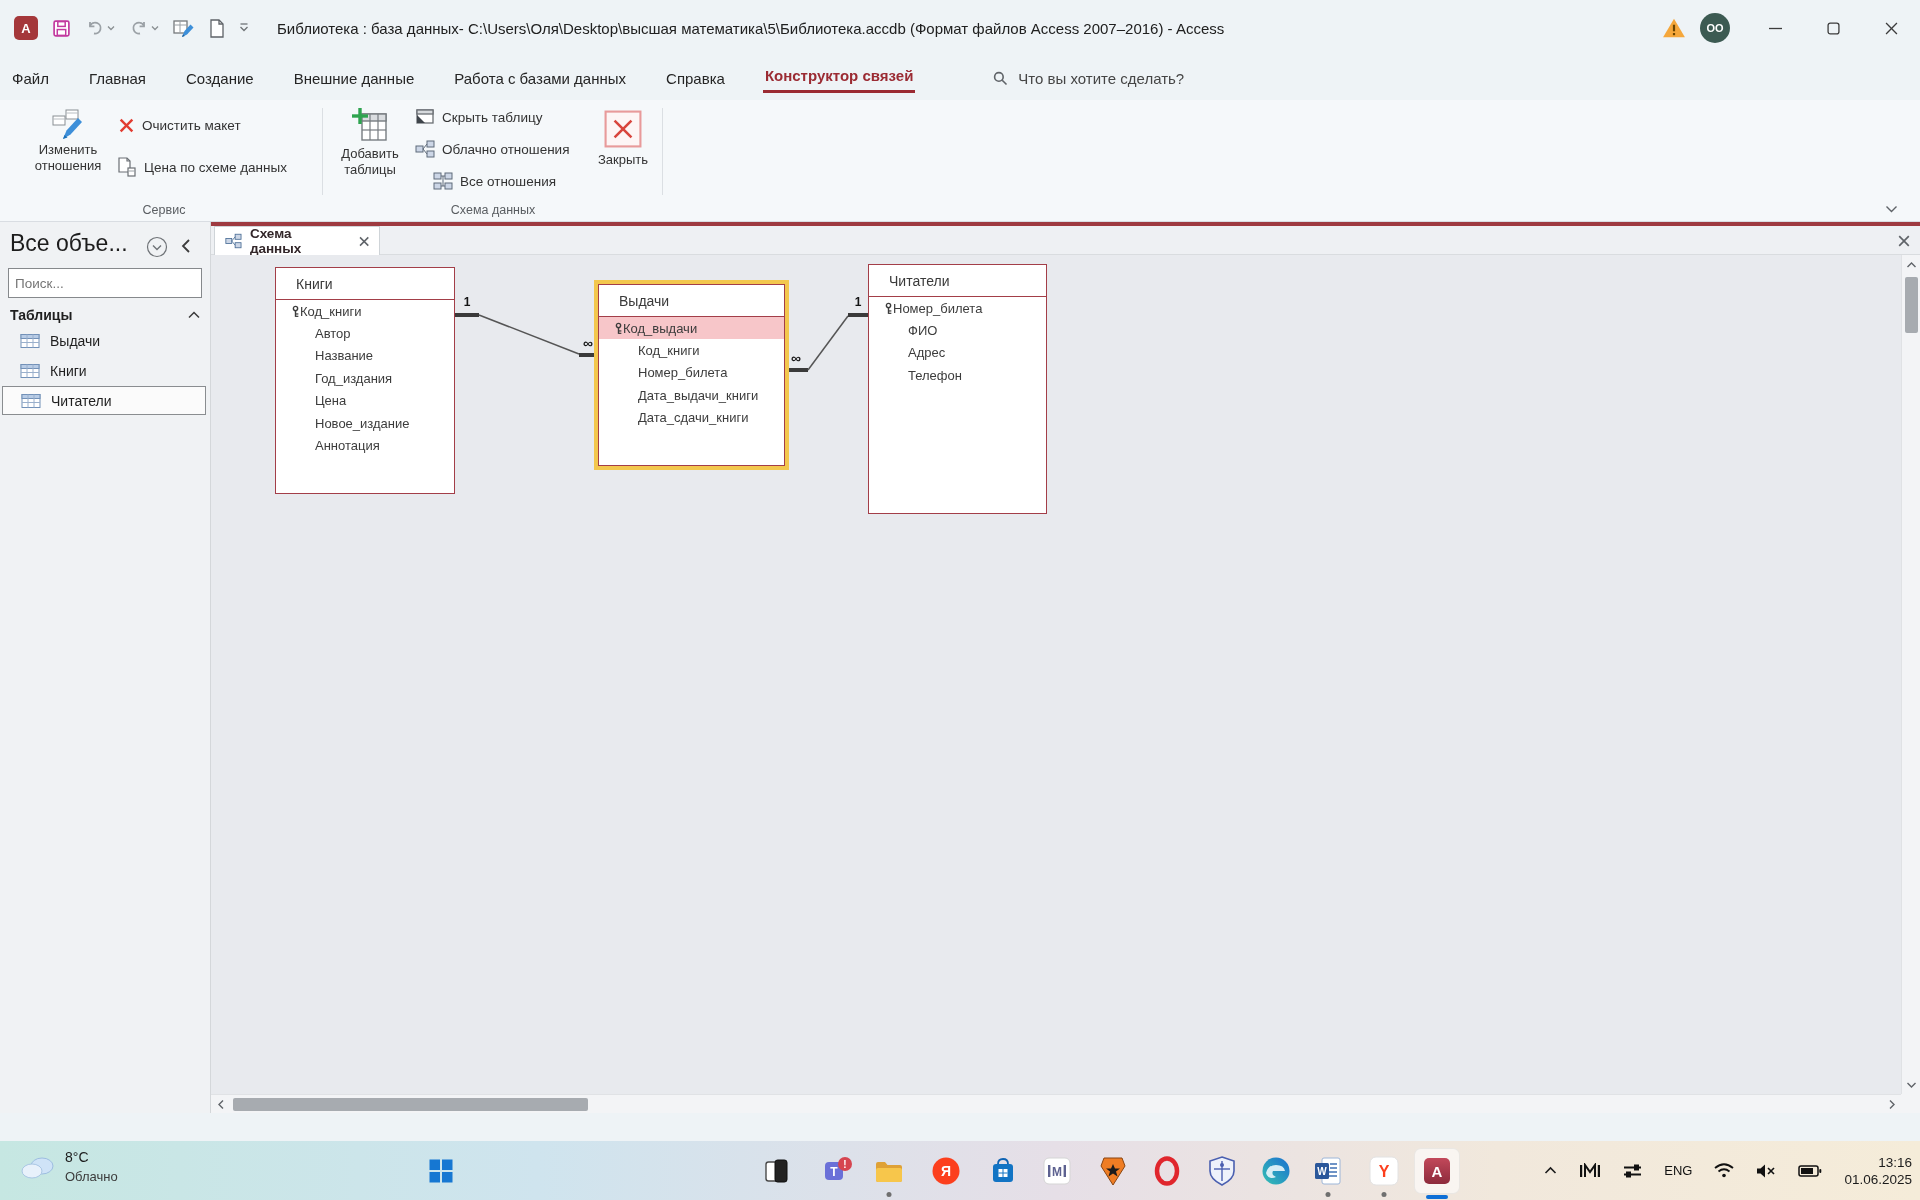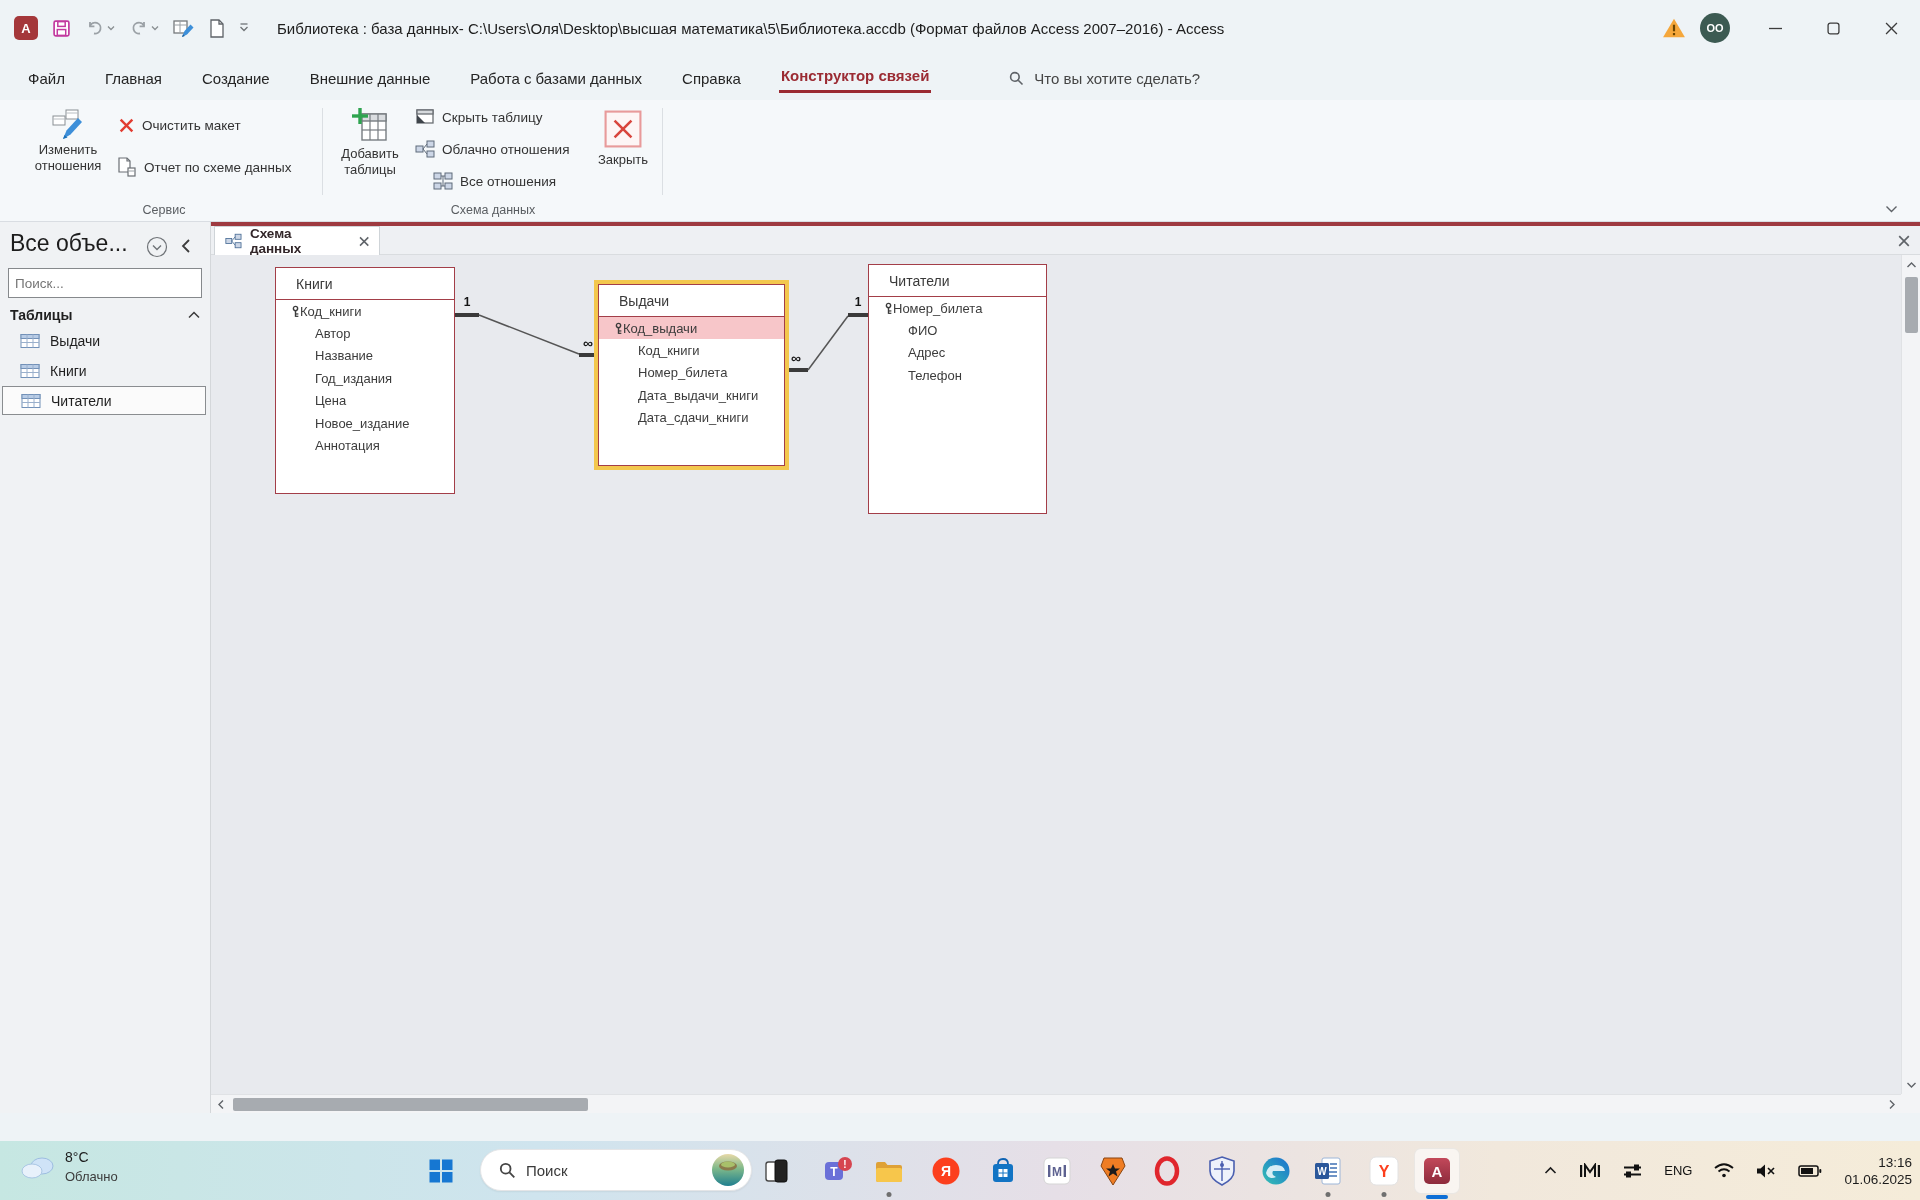--- a/index.html
+++ b/index.html
@@ -13,21 +13,21 @@
   .titlebar{position:absolute;left:0;top:0;right:0;height:56px;background:#eef3f6;display:flex;align-items:center;}
   .qat{display:flex;align-items:center;gap:14px;padding-left:14px;}
   .app-logo{width:24px;height:24px;border-radius:5px;background:#a4373a;color:#fff;font-weight:bold;font-size:13px;display:flex;align-items:center;justify-content:center;}
   .qat-btn{display:flex;align-items:center;gap:2px;}
   .title-text{margin-left:28px;font-size:15px;color:#202020;white-space:nowrap;}
   .tb-right{position:absolute;right:0;top:0;height:56px;display:flex;align-items:center;}
   .avatar{width:30px;height:30px;border-radius:50%;background:#3c5a52;color:#fff;font-size:11px;font-weight:bold;display:flex;align-items:center;justify-content:center;}
   .winbtn{width:58px;height:56px;display:flex;align-items:center;justify-content:center;}
 
   
-  .menurow{position:absolute;left:0;top:56px;right:0;height:44px;display:flex;align-items:center;padding-left:26px;gap:36px;font-size:15px;color:#252525;}
+  .menurow{position:absolute;left:0;top:56px;right:0;height:44px;display:flex;align-items:center;padding-left:10px;gap:36px;font-size:15px;color:#252525;}
   .menutab{padding:4px 2px;cursor:default;}
   .menutab.active{color:#9b2b33;font-weight:bold;border-bottom:3px solid #9b2b33;padding-bottom:6px;}
   .ribbon-search{display:flex;align-items:center;gap:10px;margin-left:42px;color:#454545;}
 
   
   .ribbon{position:absolute;left:0;top:100px;right:0;height:122px;background:#f5f8fa;border-bottom:1px solid #d9dde2;}
   .rgroup-sep{position:absolute;top:8px;bottom:26px;width:1px;background:#dbdfe3;}
   .rgroup-label{position:absolute;bottom:4px;font-size:12.5px;color:#5a5e62;text-align:center;}
   .bigbtn{position:absolute;display:flex;flex-direction:column;align-items:center;font-size:13px;color:#333;text-align:center;line-height:16px;}
   .smallbtn{position:absolute;display:flex;align-items:center;gap:7px;font-size:13.5px;color:#333;}
@@ -198,21 +198,21 @@
         </svg>
       <span>Очистить макет</span>
     </div>
     <div class="smallbtn" style="left:116px;top:57px;">
       <svg width="21" height="20" viewBox="0 0 21 20">
           <path d="M3 1 L11 1 L14 4 L14 15 L3 15 Z" fill="#fff" stroke="#6a6f74" stroke-width="1.2"></path>
           <path d="M11 1 L11 4 L14 4" fill="none" stroke="#6a6f74" stroke-width="1.2"></path>
           <rect x="12" y="11" width="7" height="8" fill="#fff" stroke="#6a6f74" stroke-width="1.2"></rect>
           <line x1="12" y1="14" x2="19" y2="14" stroke="#9aa0a5"></line>
         </svg>
-      <span>Отчет по схеме данных</span>
+      <span>Цена по схеме данных</span>
     </div>
     <div class="rgroup-label" style="left:24px;width:280px;">Сервис</div>
     <div class="rgroup-sep" style="left:322px;"></div>
 
     <div class="bigbtn" style="left:330px;top:6px;width:80px;">
       <svg width="36" height="40" viewBox="0 0 36 40">
         <rect x="10" y="8" width="24" height="26" fill="#fff" stroke="#777c80" stroke-width="1.4"></rect>
         <rect x="10" y="8" width="24" height="7" fill="#dadde0" stroke="#777c80" stroke-width="1.4"></rect>
         <line x1="18" y1="8" x2="18" y2="34" stroke="#777c80" stroke-width="1.2"></line>
           <line x1="26" y1="8" x2="26" y2="34" stroke="#777c80" stroke-width="1.2"></line>
@@ -503,39 +503,20 @@
 
     <div class="tb-ico" style="left:441px;">
       <svg width="25" height="25" viewBox="0 0 25 25">
           <rect x="1" y="1" width="10.5" height="10.5" fill="#1677d2"></rect>
           <rect x="13.5" y="1" width="10.5" height="10.5" fill="#1677d2"></rect>
           <rect x="1" y="13.5" width="10.5" height="10.5" fill="#1677d2"></rect>
           <rect x="13.5" y="13.5" width="10.5" height="10.5" fill="#1677d2"></rect>
         </svg>
     </div>
 
-    <div class="search-pill">
-      <svg width="17" height="17" viewBox="0 0 14 14">
-          <circle cx="5.5" cy="5.5" r="4" fill="none" stroke="#444" stroke-width="1.5"></circle>
-          <line x1="8.6" y1="8.6" x2="12.6" y2="12.6" stroke="#444" stroke-width="1.5"></line>
-        </svg>
-      <span style="flex:1;font-size:15px;color:#3a3a3a;">Поиск</span>
-      <svg width="34" height="34" viewBox="0 0 34 34">
-          <defs>
-            <linearGradient id="isl" x1="0" y1="0" x2="0" y2="1">
-              <stop offset="0" stop-color="#e8d9a8"></stop>
-              <stop offset="0.45" stop-color="#7fb98a"></stop>
-              <stop offset="1" stop-color="#1f7f8f"></stop>
-            </linearGradient>
-          </defs>
-          <circle cx="17" cy="17" r="16" fill="url(#isl)"></circle>
-          <ellipse cx="17" cy="13" rx="9" ry="4.5" fill="#8a7a4c"></ellipse>
-          <ellipse cx="17" cy="11.5" rx="7" ry="3" fill="#a8c06a"></ellipse>
-        </svg>
-    </div>
 
     <div class="tb-ico" style="left:776px;">
       <svg width="28" height="28" viewBox="0 0 28 28">
           <rect x="4" y="5" width="13" height="19" rx="2.5" fill="#fff" stroke="#4a4a4a" stroke-width="1.4"></rect>
           <rect x="13" y="3" width="12" height="22" rx="2.5" fill="#222" stroke="#0e0e0e"></rect>
         </svg>
     </div>
     <div class="tb-ico" style="left:838px;">
       <svg width="30" height="30" viewBox="0 0 30 30">
           <rect x="2" y="6" width="18" height="18" rx="4" fill="#6a70d8"></rect>

